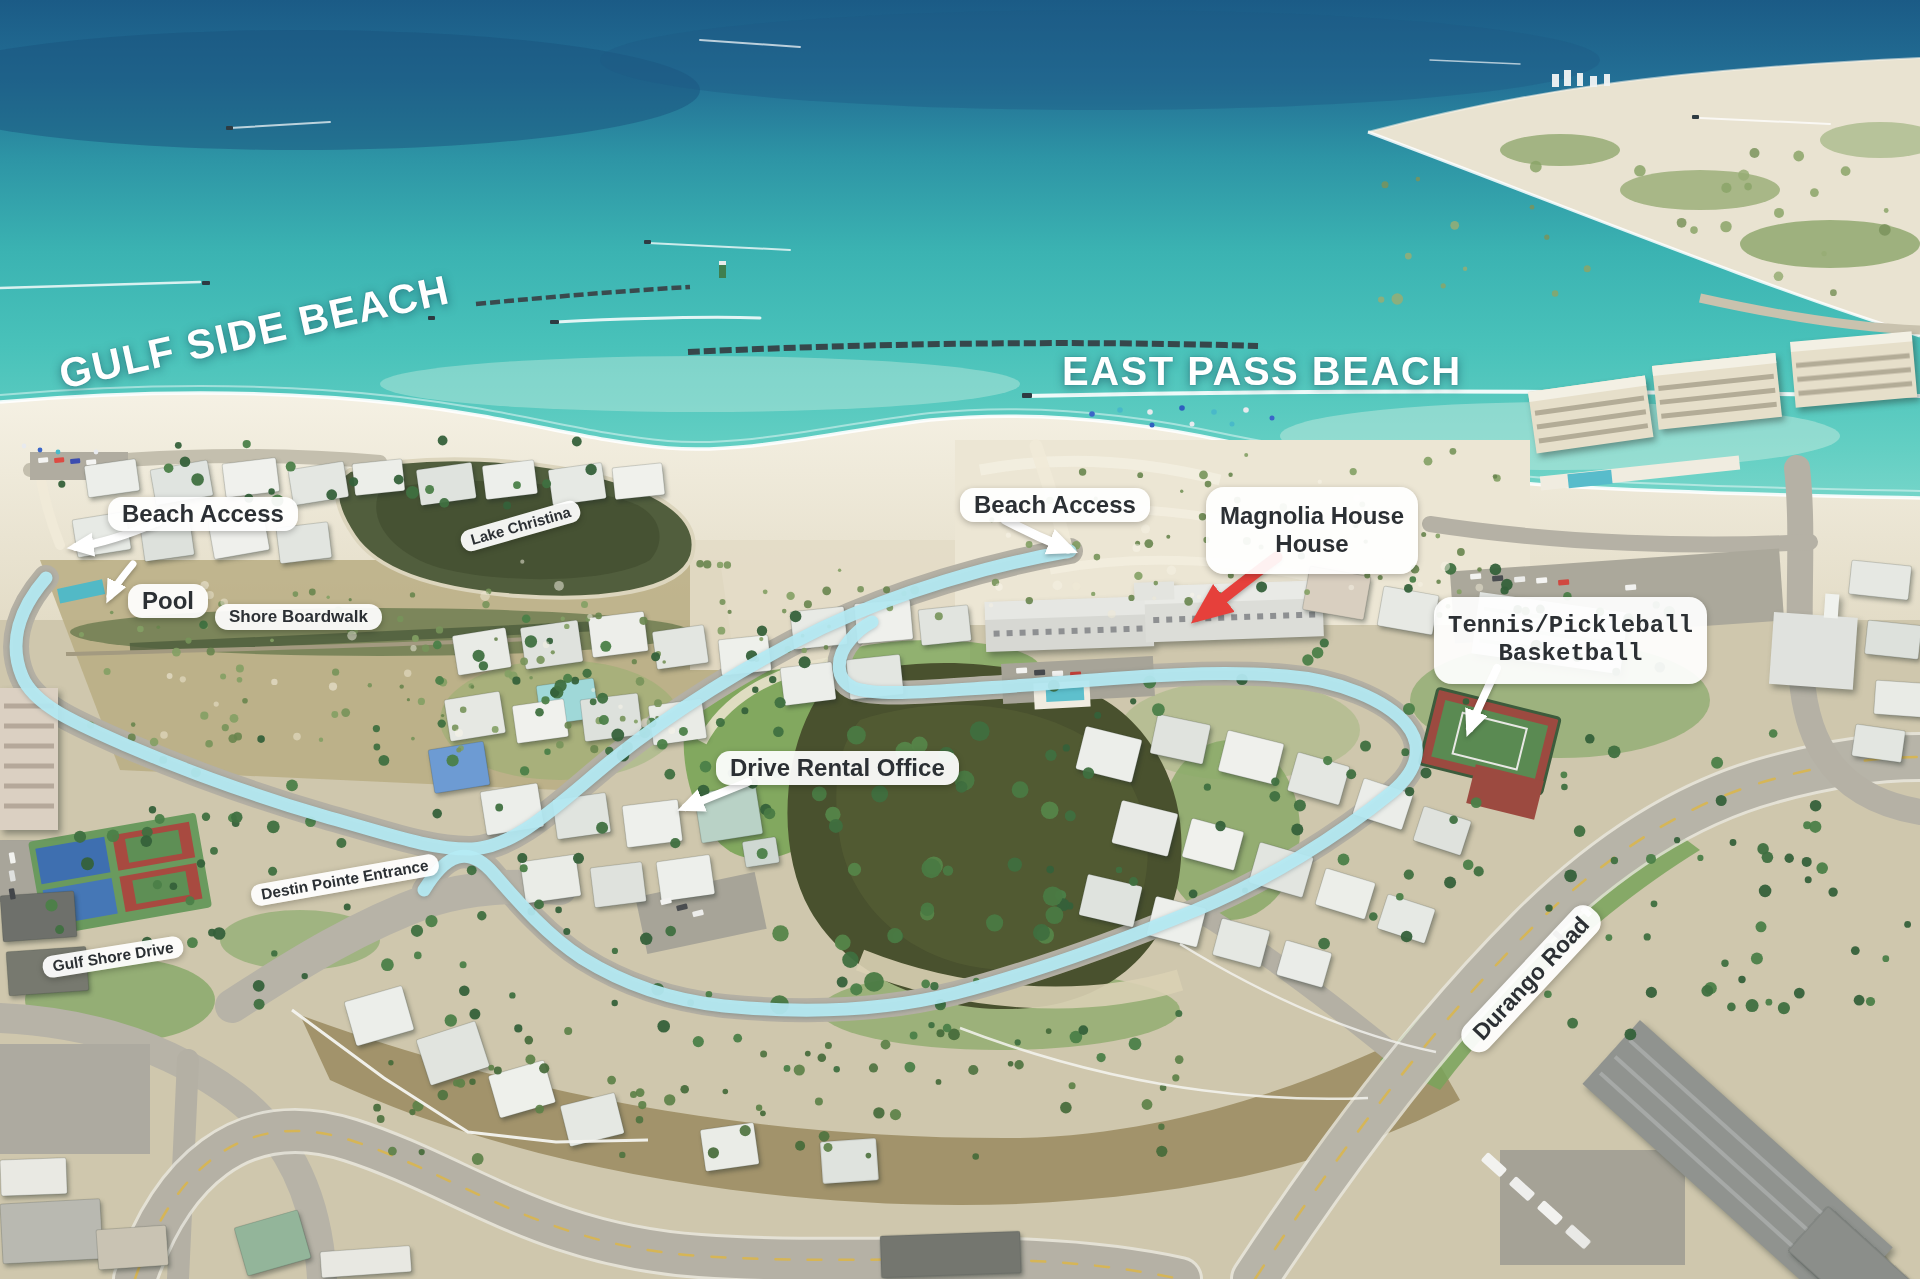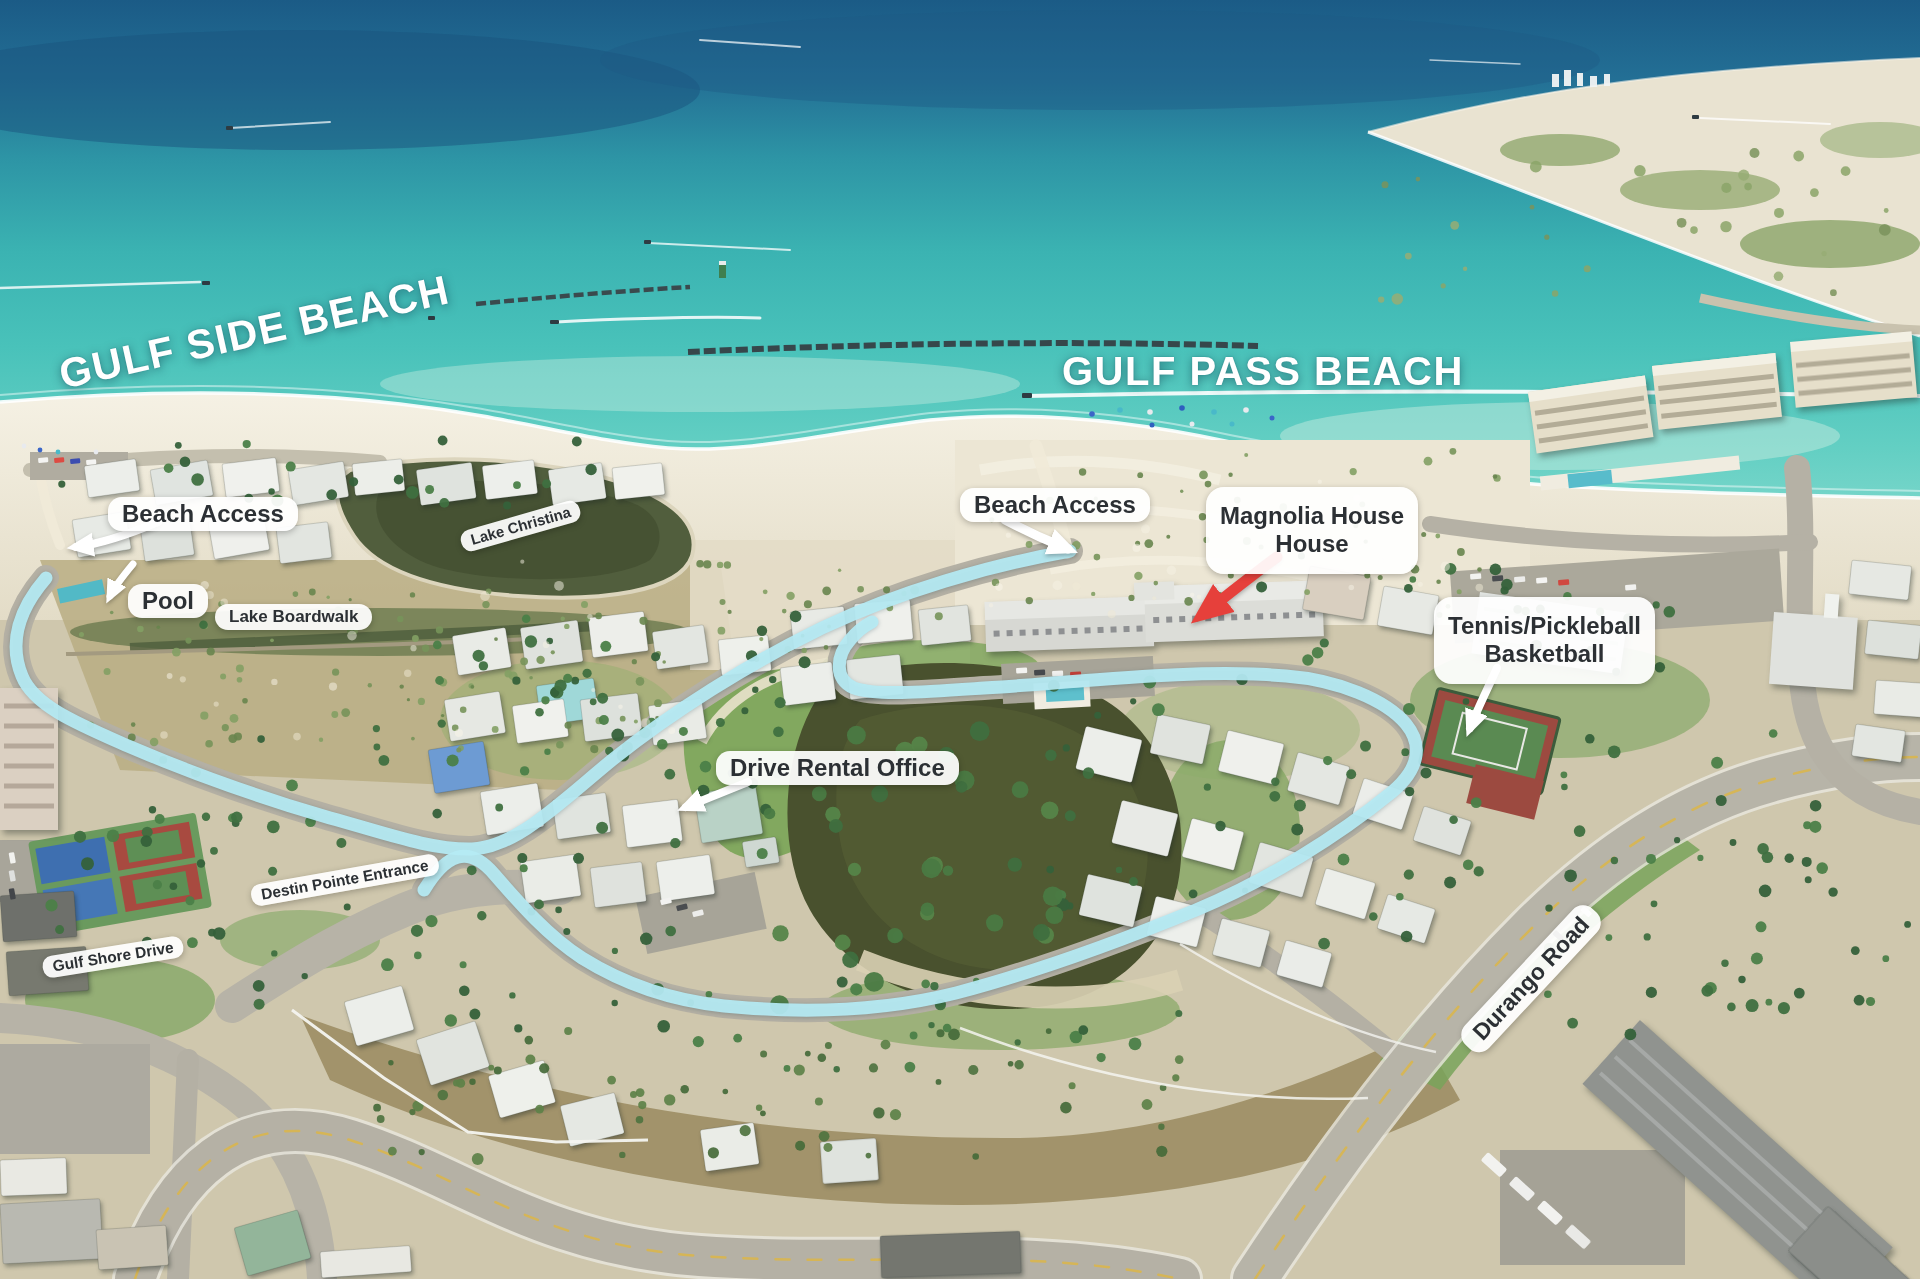--- a/index.html
+++ b/index.html
@@ -25,21 +25,21 @@
        letter-spacing:1.5px;white-space:nowrap;
        text-shadow:0 2px 10px rgba(8,46,66,.5),0 0 2px rgba(8,46,66,.25);}
   #lbl-gulf-side{left:60px;top:352px;font-size:41px;transform:rotate(-12.5deg);transform-origin:left center;}
   #lbl-east-pass{left:1062px;top:349px;font-size:40px;}
   #lbl-ba-west{left:108px;top:497px;font-size:24px;}
   #lbl-pool{left:128px;top:584px;font-size:24px;}
   #lbl-christina{left:459px;top:515px;font-size:15px;transform:rotate(-16deg);}
   #lbl-boardwalk{left:215px;top:604px;font-size:17px;}
   #lbl-ba-east{left:960px;top:488px;font-size:24px;}
   #lbl-magnolia{left:1206px;top:487px;font-size:24px;}
-  #lbl-tennis{left:1434px;top:597px;font-size:24px;}
+  #lbl-tennis{left:1434px;top:597px;font-size:24px;font-family:Liberation Mono, monospace;}
   #lbl-onsite{left:716px;top:751px;font-size:24px;}
   #lbl-entrance{left:250px;top:869px;font-size:15.5px;transform:rotate(-10deg);}
   #lbl-gulfshore{left:42px;top:946px;font-size:15.5px;transform:rotate(-9deg);}
   #lbl-durango{left:1438px;top:962px;font-size:23px;transform:rotate(-47deg);}
 </style>
 </head>
 <body>
 
 <div id="stage">
 
@@ -1090,26 +1090,26 @@
       <path class="warrow" d="M158 522 C120 538 98 544 76 547" stroke-width="8" marker-end="url(#mw)"></path>
       <path class="warrow" d="M133 564 C123 576 115 586 110 596" stroke-width="7" marker-end="url(#mw)"></path>
       <path class="warrow" d="M1005 520 C1028 532 1048 541 1068 549" stroke-width="9" marker-end="url(#mw)"></path>
       <path class="rarrow" d="M1277 557 C1250 577 1225 597 1203 614" stroke-width="11" marker-end="url(#mr)"></path>
       <path class="warrow" d="M1497 668 C1487 690 1477 710 1470 728" stroke-width="8" marker-end="url(#mw)"></path>
       <path class="warrow" d="M748 782 C723 792 703 800 686 807" stroke-width="8" marker-end="url(#mw)"></path>
     </g>
   </svg>
 
   <div id="lbl-gulf-side" class="big">GULF SIDE BEACH</div>
-  <div id="lbl-east-pass" class="big">GULF PASS BEACH</div>
+  <div id="lbl-east-pass" class="big">EAST PASS BEACH</div>
 
   <div id="lbl-ba-west" class="pill">Beach Access</div>
   <div id="lbl-pool" class="pill">Pool</div>
   <div id="lbl-christina" class="pill small">Lake Christina</div>
-  <div id="lbl-boardwalk" class="pill">Lake Boardwalk</div>
+  <div id="lbl-boardwalk" class="pill">Shore Boardwalk</div>
   <div id="lbl-ba-east" class="pill">Beach Access</div>
 
   <div id="lbl-magnolia" class="pill multi">
     <span>Magnolia House</span>
     <span>House</span>
   </div>
 
   <div id="lbl-tennis" class="pill multi">
     <span>Tennis/Pickleball</span>
     <span>Basketball</span>

